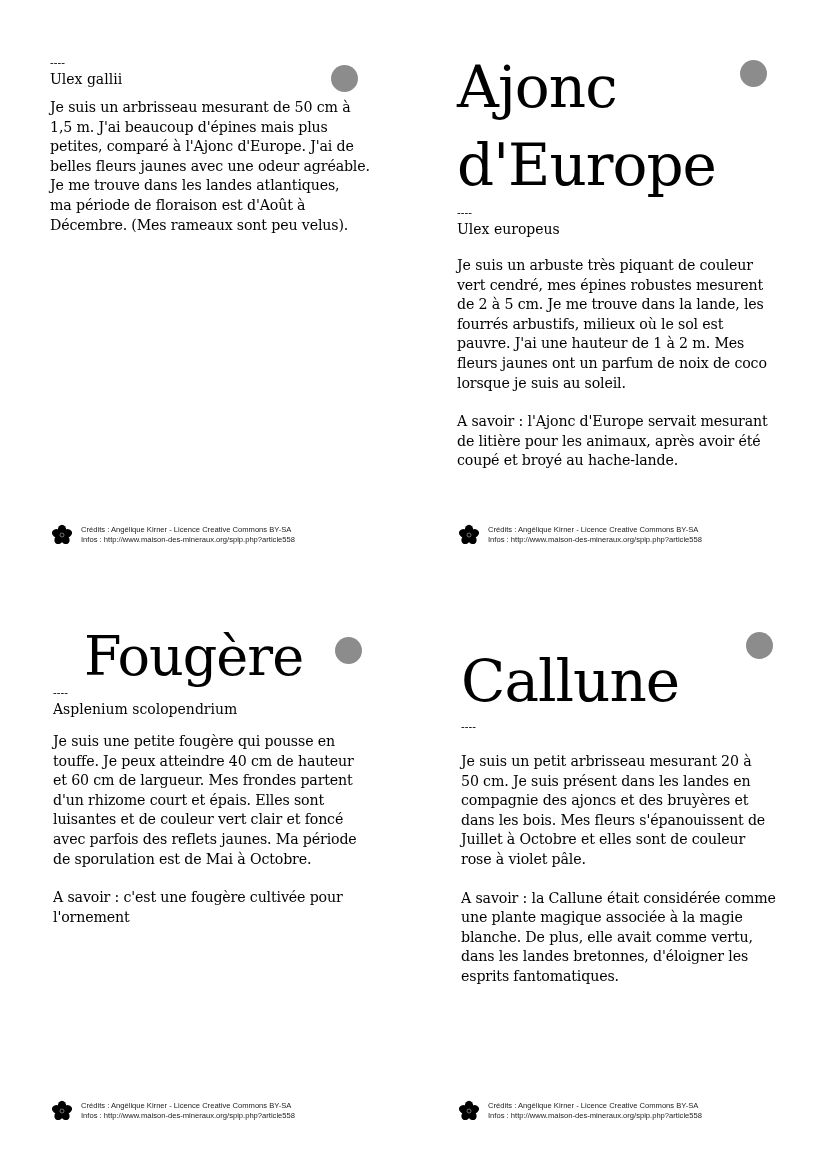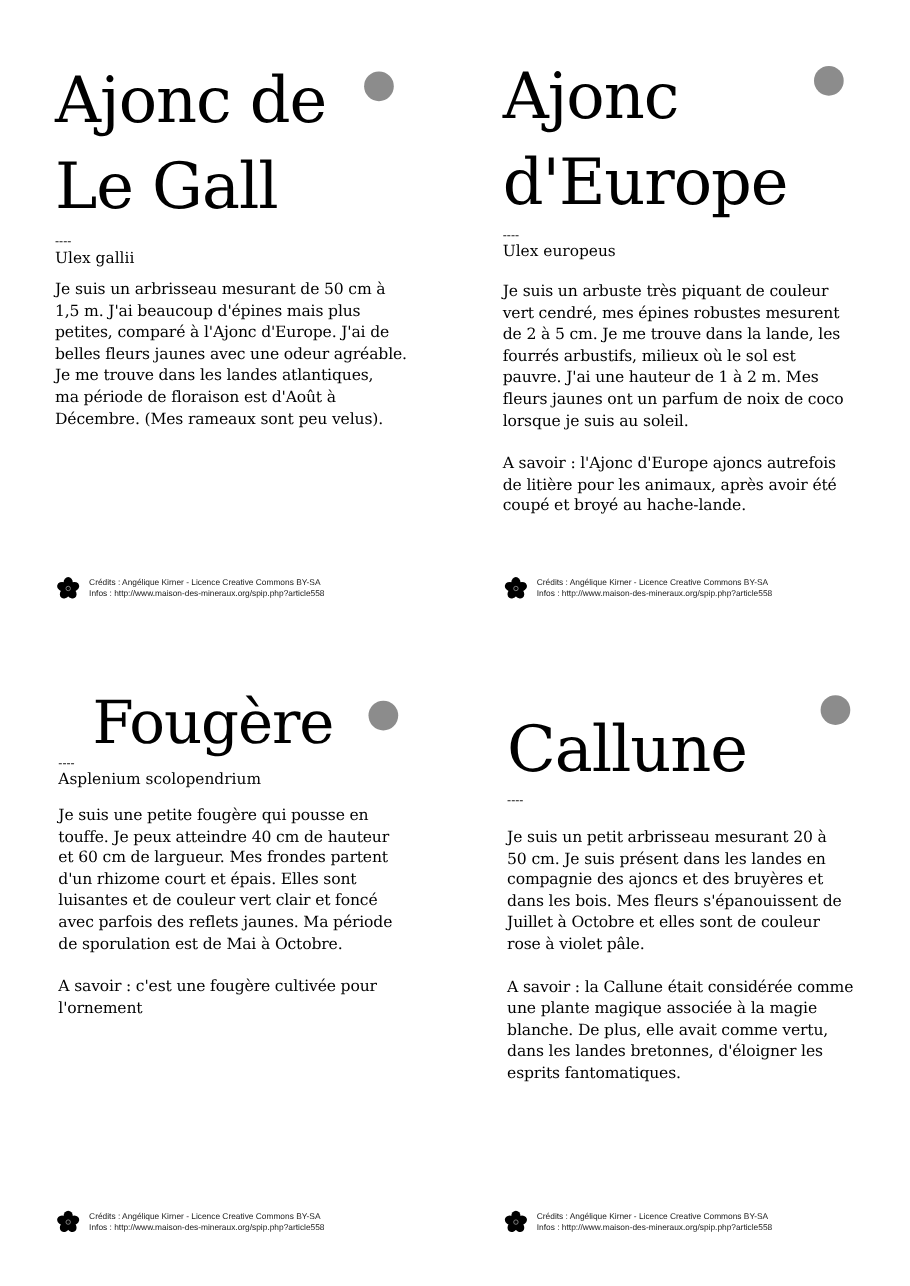--- a/index.html
+++ b/index.html
@@ -11,24 +11,20 @@
   .latin { font-size: 14px; line-height: 18px; }
   .para { font-size: 14.2px; line-height: 19.6px; margin: 0; white-space: pre-line; letter-spacing: -0.15px; }
   .footer { position: absolute; display: flex; align-items: center; gap: 8px; }
   .footer .logo { width: 22px; height: 22px; }
   .footer .lines { font-family: "Liberation Sans", sans-serif; font-size: 7.6px; line-height: 10px; color: #222; }
 </style>
 </head>
 <body>
 
 <div class="card" style="left:50px; top:52px;">
-  <div class="title" style="font-size:58px;">
-    <div>Ajonc de</div>
-    <div>Le Gall</div>
-  </div>
   <div class="sep" style="margin-top:6px;">----</div>
   <div class="latin">Ulex gallii</div>
   <p class="para" style="margin-top:10px;">Je suis un arbrisseau mesurant de 50 cm à
 1,5 m. J'ai beaucoup d'épines mais plus
 petites, comparé à l'Ajonc d'Europe. J'ai de
 belles fleurs jaunes avec une odeur agréable.
 Je me trouve dans les landes atlantiques,
 ma période de floraison est d'Août à
 Décembre. (Mes rameaux sont peu velus).</p>
 </div>
@@ -55,21 +51,21 @@
   </div>
   <div class="sep" style="margin-top:4px;">----</div>
   <div class="latin">Ulex europeus</div>
   <p class="para" style="margin-top:18px;">Je suis un arbuste très piquant de couleur
 vert cendré, mes épines robustes mesurent
 de 2 à 5 cm. Je me trouve dans la lande, les
 fourrés arbustifs, milieux où le sol est
 pauvre. J'ai une hauteur de 1 à 2 m. Mes
 fleurs jaunes ont un parfum de noix de coco
 lorsque je suis au soleil.</p>
-  <p class="para" style="margin-top:19px;">A savoir : l'Ajonc d'Europe ajoncs autrefois
+  <p class="para" style="margin-top:19px;">A savoir : l'Ajonc d'Europe servait mesurant
 de litière pour les animaux, après avoir été
 coupé et broyé au hache-lande.</p>
 </div>
 <div class="dot" style="left: 740px; top: 60px; background: rgb(140, 140, 140);"></div>
 <div class="footer" style="left:458px; top:524px;">
   <svg class="logo" viewBox="0 0 24 24">
       <ellipse cx="12" cy="6.3" rx="4.6" ry="5.6" transform="rotate(0 12 12)" fill="#000"></ellipse>
       <ellipse cx="12" cy="6.3" rx="4.6" ry="5.6" transform="rotate(72 12 12)" fill="#000"></ellipse>
       <ellipse cx="12" cy="6.3" rx="4.6" ry="5.6" transform="rotate(144 12 12)" fill="#000"></ellipse>
       <ellipse cx="12" cy="6.3" rx="4.6" ry="5.6" transform="rotate(216 12 12)" fill="#000"></ellipse>

